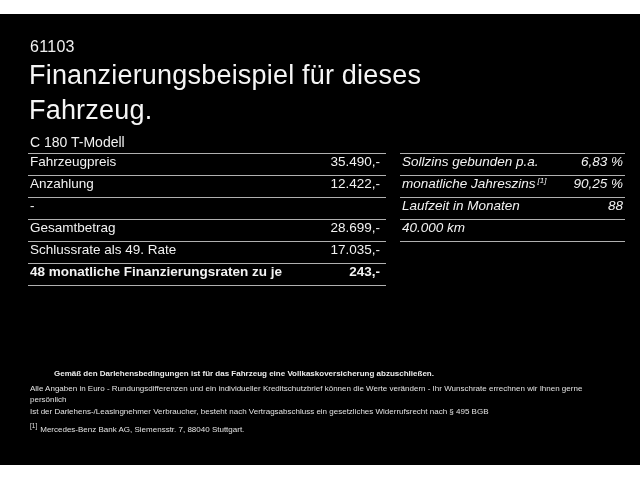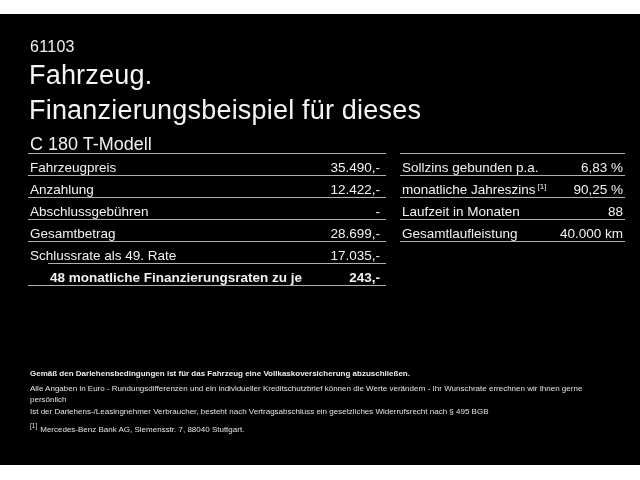--- a/index.html
+++ b/index.html
@@ -35,42 +35,42 @@
     font-size: 27px;
     line-height: 35px;
     font-weight: 400;
     color: #f5f5f5;
     letter-spacing: 0.2px;
   }
   .model {
     position: absolute;
     left: 30px;
     top: 120px;
-    font-size: 18px;
+    font-size: 14px;
     color: #f0f0f0;
   }
   .ftable {
     position: absolute;
     top: 139px;
     border-bottom: 1px solid #b0b0b0;
   }
   .ftable.left  { left: 28px;  width: 358px; }
   .ftable.right { left: 400px; width: 225px; }
   .frow {
     box-sizing: border-box;
     height: 22px;
     border-top: 1px solid #b0b0b0;
     display: flex;
     justify-content: space-between;
-    align-items: flex-end;
+    align-items: flex-start;
     font-size: 13.5px;
     padding: 0 6px 0 2px;
   }
-  .ftable.right .frow { padding: 0 2px 0 2px; }
-  .frow.total { font-weight: 700; margin-left: 20px; }
+  .ftable.right .frow { padding: 0 2px 0 2px; font-style: italic; }
+  .frow.total { font-weight: 700; }
   .frow .lbl { white-space: nowrap; }
   .frow .val { white-space: nowrap; text-align: right; }
   .frow sup {
     font-size: 8px;
     vertical-align: super;
     line-height: 0;
     margin-left: 2px;
   }
   .fineprint {
     position: absolute;
@@ -78,55 +78,55 @@
     top: 354px;
     width: 582px;
     color: #e2e2e2;
     font-size: 8px;
     line-height: 11.5px;
   }
   .fineprint .fp-bold {
     font-weight: 700;
     margin-bottom: 3px;
     color: #ececec;
+    margin-left: 24px;
   }
   .fineprint .fp-foot { margin-top: 7px; }
   .fineprint .fp-foot sup {
     font-size: 6.5px;
     vertical-align: super;
     line-height: 0;
     margin-right: 3px;
   }
 </style>
 </head>
 <body>
 
 <div class="page">
   <div class="slide">
 
     <div class="doc-code">61103</div>
 
     <div class="title">
+      <div>Finanzierungsbeispiel für dieses</div>
       <div>Fahrzeug.</div>
-      <div>Finanzierungsbeispiel für dieses</div>
     </div>
 
     <div class="model">C 180 T-Modell</div>
 
     <div class="ftable left">
       <div class="frow">
         <span class="lbl">Fahrzeugpreis</span>
         <span class="val">35.490,-</span>
       </div>
       <div class="frow">
         <span class="lbl">Anzahlung</span>
         <span class="val">12.422,-</span>
       </div>
       <div class="frow">
-        <span class="lbl">Abschlussgebühren</span>
         <span class="val">-</span>
       </div>
       <div class="frow">
         <span class="lbl">Gesamtbetrag</span>
         <span class="val">28.699,-</span>
       </div>
       <div class="frow">
         <span class="lbl">Schlussrate als 49. Rate</span>
         <span class="val">17.035,-</span>
       </div>
@@ -143,21 +143,20 @@
       </div>
       <div class="frow">
         <span class="lbl"><span>monatliche Jahreszins</span><sup>[1]</sup></span>
         <span class="val">90,25 %</span>
       </div>
       <div class="frow">
         <span class="lbl">Laufzeit in Monaten</span>
         <span class="val">88</span>
       </div>
       <div class="frow">
-        <span class="lbl">Gesamtlaufleistung</span>
         <span class="val">40.000 km</span>
       </div>
     </div>
 
     <div class="fineprint">
       <div class="fp-bold">Gemäß den Darlehensbedingungen ist für das Fahrzeug eine Vollkaskoversicherung abzuschließen.</div>
       <div class="fp-line">Alle Angaben in Euro - Rundungsdifferenzen und ein individueller Kreditschutzbrief können die Werte verändern - Ihr Wunschrate errechnen wir Ihnen gerne persönlich</div>
       <div class="fp-line">Ist der Darlehens-/Leasingnehmer Verbraucher, besteht nach Vertragsabschluss ein gesetzliches Widerrufsrecht nach § 495 BGB</div>
       <div class="fp-foot"><sup>[1]</sup><span>Mercedes-Benz Bank AG, Siemensstr. 7, 88040 Stuttgart.</span></div>
     </div>

